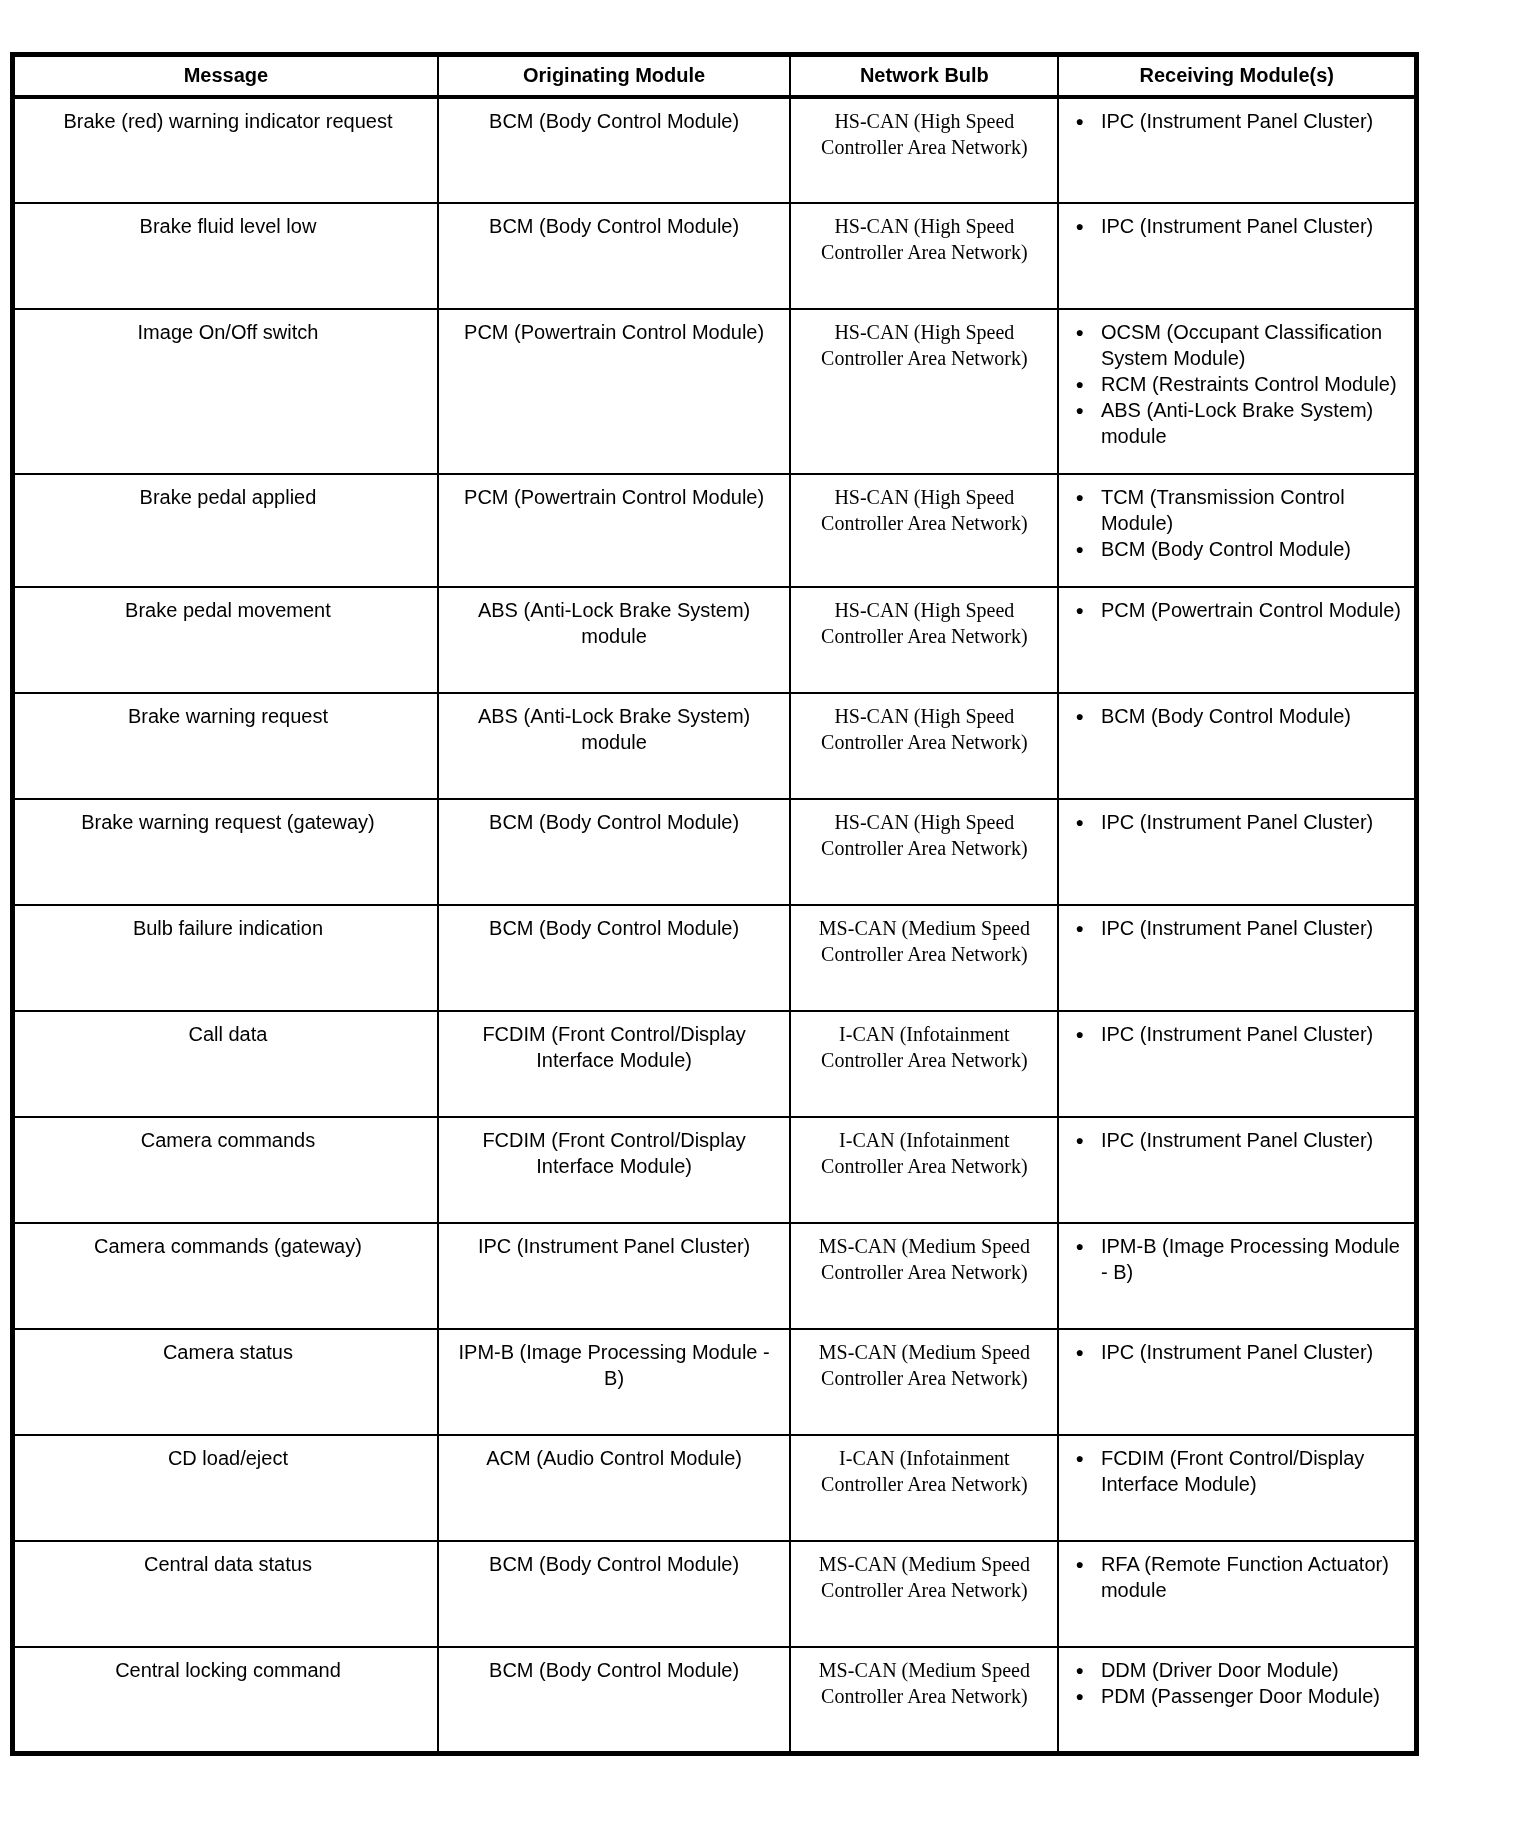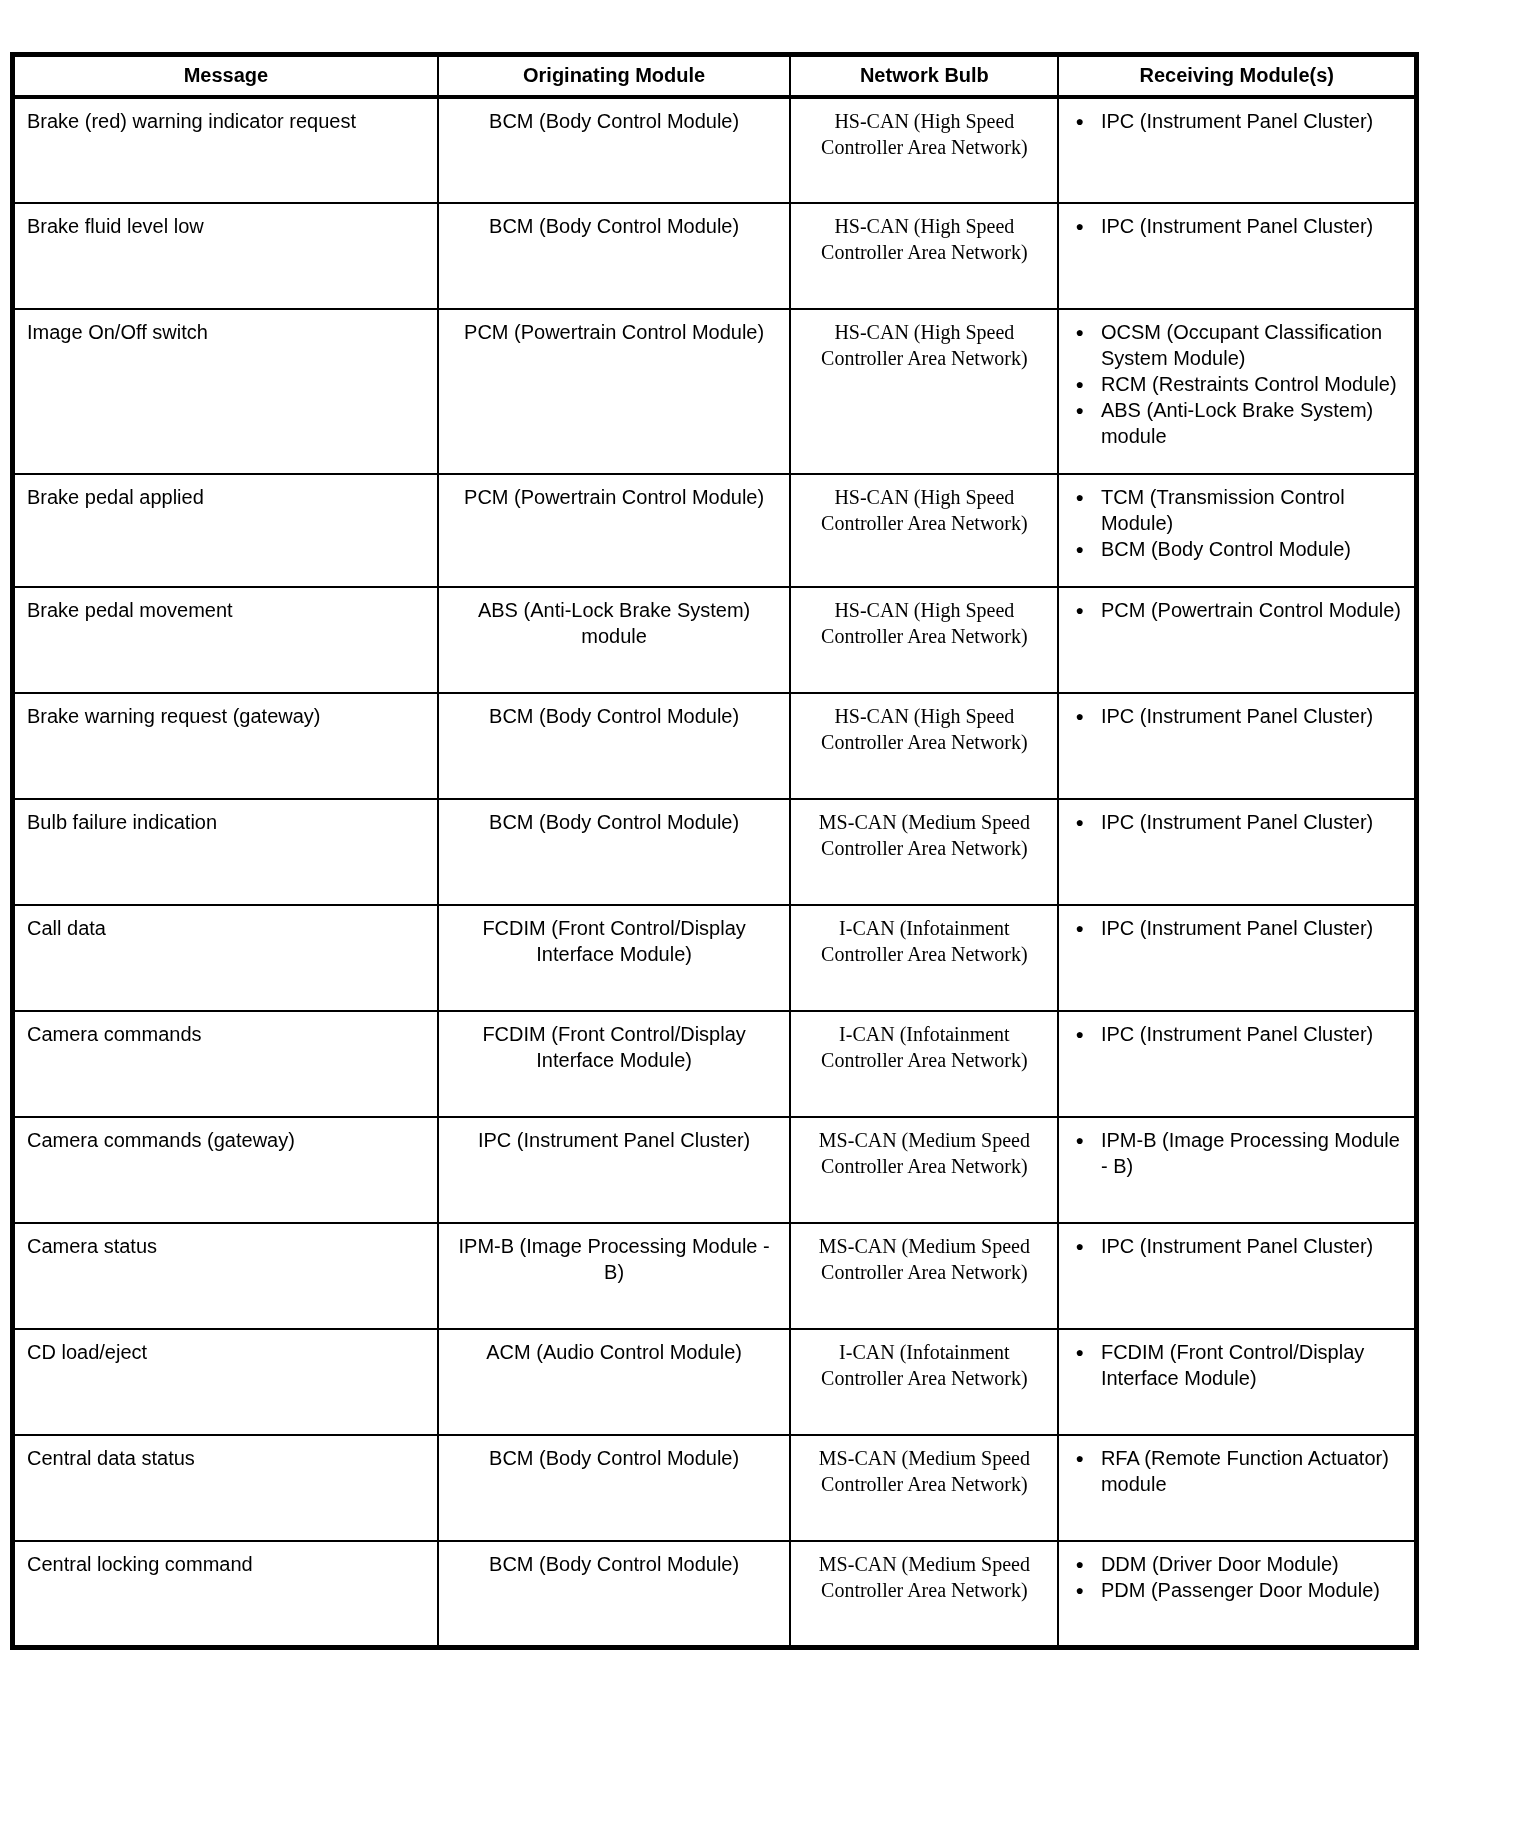--- a/index.html
+++ b/index.html
@@ -41,21 +41,21 @@
     height: 24px;
   }
   tbody tr { height: 106px; }
   td {
     vertical-align: top;
     font-size: 20px;
     line-height: 26px;
     padding: 9px 8px 24px 8px;
   }
   td.msg {
-    text-align: left;
+    text-align: center;
     padding-left: 12px;
     padding-right: 8px;
   }
   td.orig {
     text-align: center;
     padding-left: 14px;
     padding-right: 14px;
   }
   td.net {
     text-align: center;
@@ -183,20 +183,33 @@
     <td class="recv">
       <ul class="rm-list">
               <li>
                 <span class="bullet">●</span>
                 <span class="rm-text">PCM (Powertrain Control Module)</span>
               </li>
             </ul>
     </td>
   </tr>
 
+  <tr>
+    <td class="msg">Brake warning request</td>
+    <td class="orig">ABS (Anti-Lock Brake System) module</td>
+    <td class="net">HS-CAN (High Speed Controller Area Network)</td>
+    <td class="recv">
+      <ul class="rm-list">
+              <li>
+                <span class="bullet">●</span>
+                <span class="rm-text">BCM (Body Control Module)</span>
+              </li>
+            </ul>
+    </td>
+  </tr>
 
   <tr>
     <td class="msg">Brake warning request (gateway)</td>
     <td class="orig">BCM (Body Control Module)</td>
     <td class="net">HS-CAN (High Speed Controller Area Network)</td>
     <td class="recv">
       <ul class="rm-list">
               <li>
                 <span class="bullet">●</span>
                 <span class="rm-text">IPC (Instrument Panel Cluster)</span>

